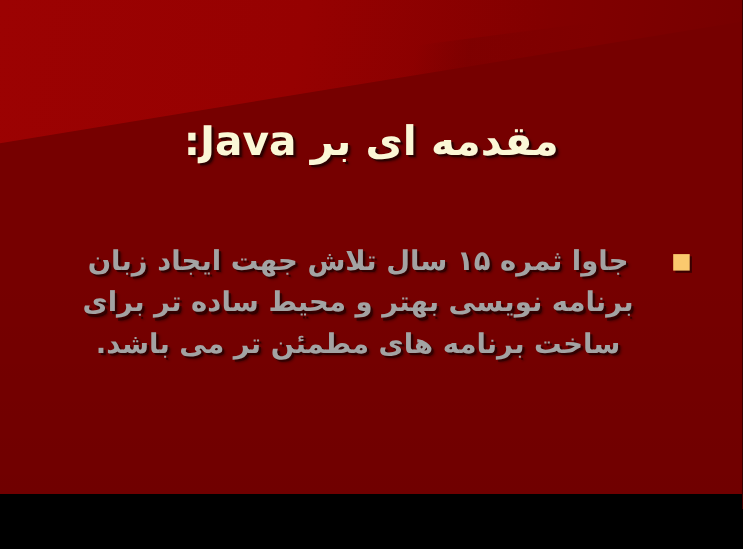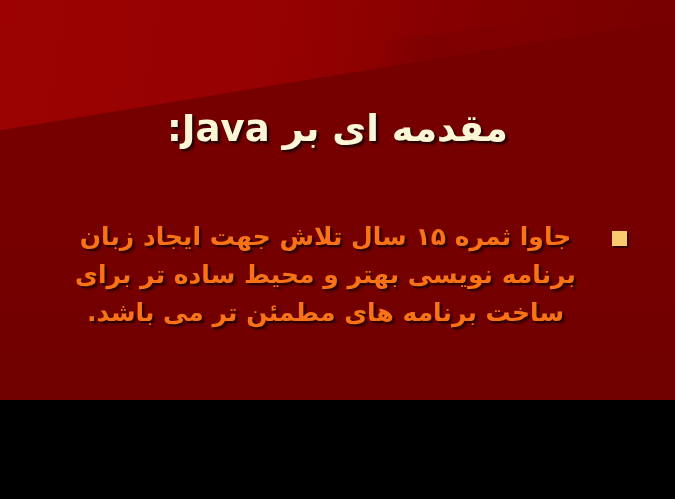--- a/index.html
+++ b/index.html
@@ -5,21 +5,21 @@
 <style>
   html, body {
     margin: 0;
     padding: 0;
     background: #000;
   }
 
   .slide {
     position: relative;
     width: 675px;
-    height: 400px;
+    height: 449px;
     overflow: hidden;
     font-family: "DejaVu Sans", "Liberation Sans", sans-serif;
     background: #760000;
   }
 
   
   .bg-base {
     position: absolute;
     inset: 0;
     background: #760000;
@@ -121,21 +121,21 @@
     background: #fbc96e;
     box-shadow: 2px 2px 0px rgba(42,0,0,0.80);
   }
 
   .bullet-text {
     flex: 1 1 auto;
     margin: 0;
     font-size: 25px;
     font-weight: bold;
     line-height: 1.52;
-    color: #f97316;
+    color: #a3a3a3;
     text-align: center;
     direction: rtl;
     unicode-bidi: isolate;
     text-shadow: 2px 2px 0px rgba(42,0,0,0.80),
                  3px 3px 2px rgba(30,0,0,0.45);
   }
 </style>
 </head>
 <body>
 

